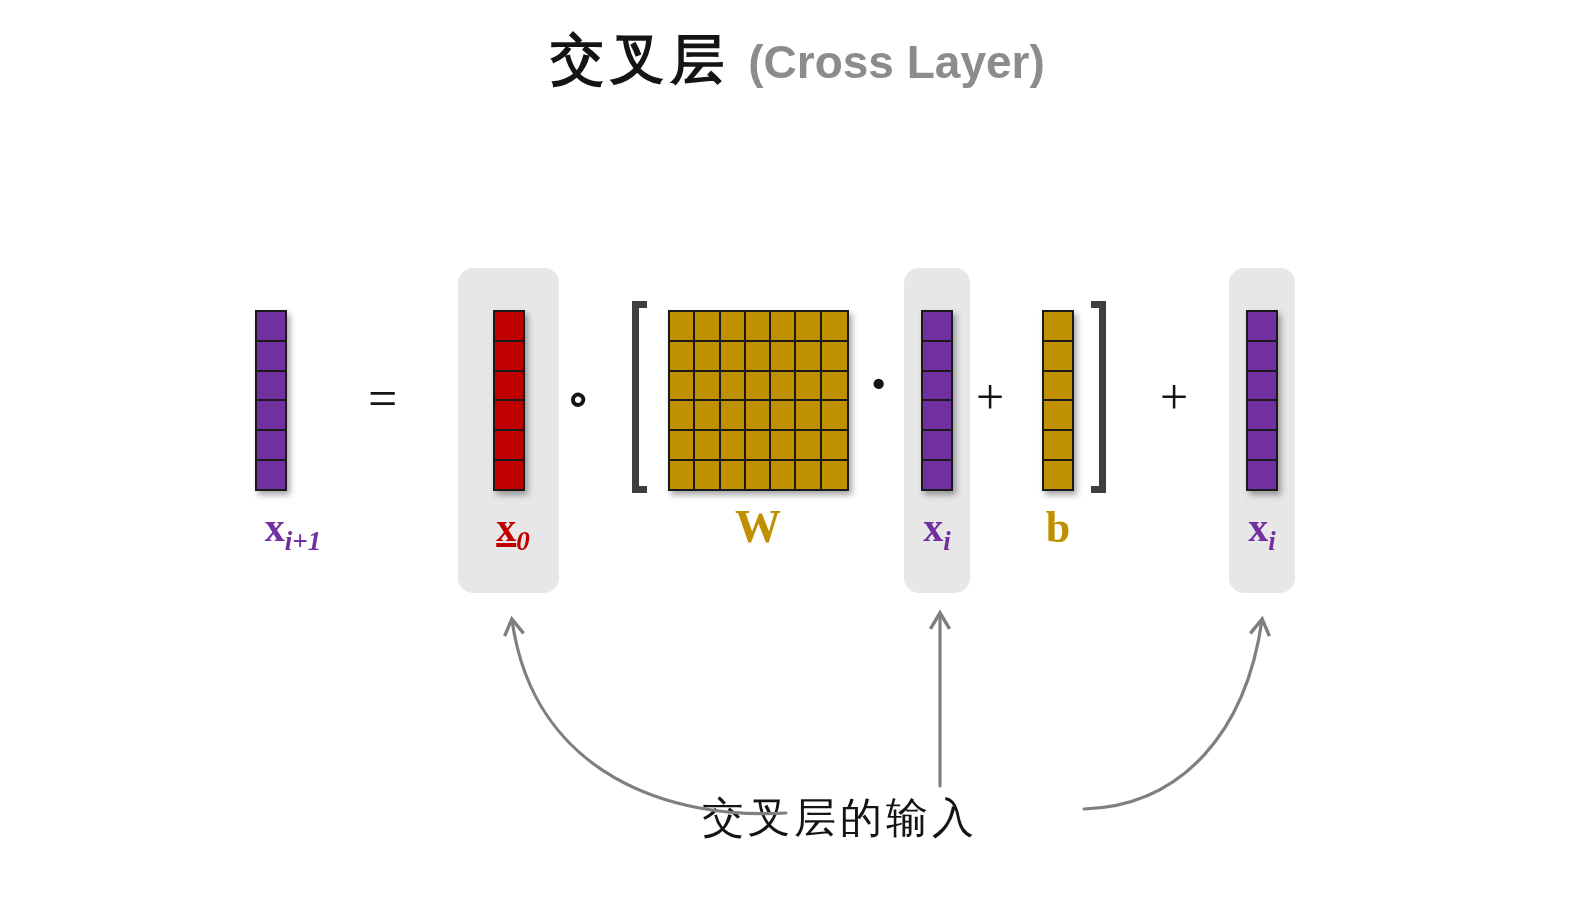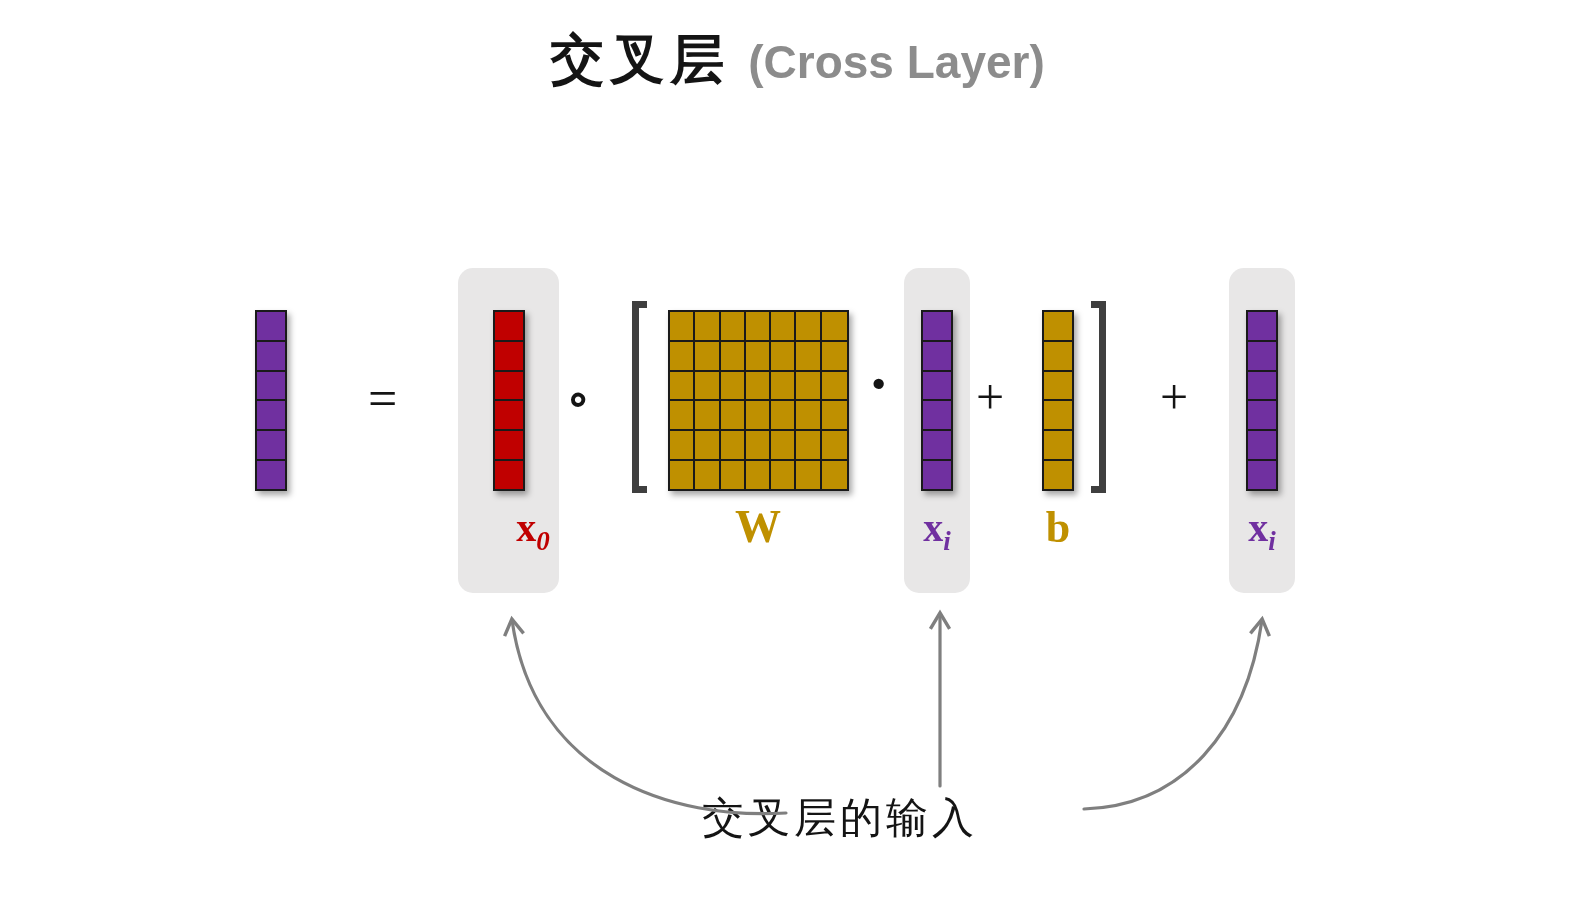--- a/index.html
+++ b/index.html
@@ -52,21 +52,21 @@
   #op-hadamard{left:565px;top:378px;font-size:42px;font-weight:bold;}
   #op-dot{left:868px;top:352px;font-size:64px;font-weight:bold;}
   #op-plus-inner{left:976px;top:372px;font-size:50px;}
   #op-plus-outer{left:1160px;top:372px;font-size:50px;}
 
   
   .vlabel{position:absolute;top:506px;font-weight:bold;font-size:40px;text-align:center;
           font-family:"Liberation Serif",serif;line-height:1.1;}
   .vlabel sub{font-size:27px;font-style:italic;font-weight:bold;}
   #label-result{left:218px;width:150px;color:var(--purple);}
-  #label-x0{left:492px;width:82px;color:var(--red);}
+  #label-x0{left:472px;width:82px;color:var(--red);text-decoration:underline;}
   #label-w{left:702px;width:112px;color:var(--gold);font-size:46px;top:502px;}
   #label-xi{left:898px;width:78px;color:var(--purple);}
   #label-b{left:1026px;width:64px;color:var(--gold);font-size:44px;top:504px;}
   #label-xi2{left:1223px;width:78px;color:var(--purple);}
 
   
   #annotation{position:absolute;left:702px;top:790px;width:460px;text-align:left;
               font-size:42px;color:#141414;font-family:"Liberation Serif",serif;letter-spacing:4px;}
 
   
@@ -89,20 +89,23 @@
   <div class="hl" id="hl-xi2"></div>
 
   <div class="vec purple" id="vec-result">
       <div class="cell"></div>
       <div class="cell"></div>
       <div class="cell"></div>
       <div class="cell"></div>
       <div class="cell"></div>
       <div class="cell"></div>
     </div>
+  <div class="vlabel" id="label-result">
+    <span>x</span><sub>i+1</sub>
+  </div>
 
   <div class="op" id="op-equals">=</div>
 
   <div class="vec red" id="vec-x0">
       <div class="cell"></div>
       <div class="cell"></div>
       <div class="cell"></div>
       <div class="cell"></div>
       <div class="cell"></div>
       <div class="cell"></div>

